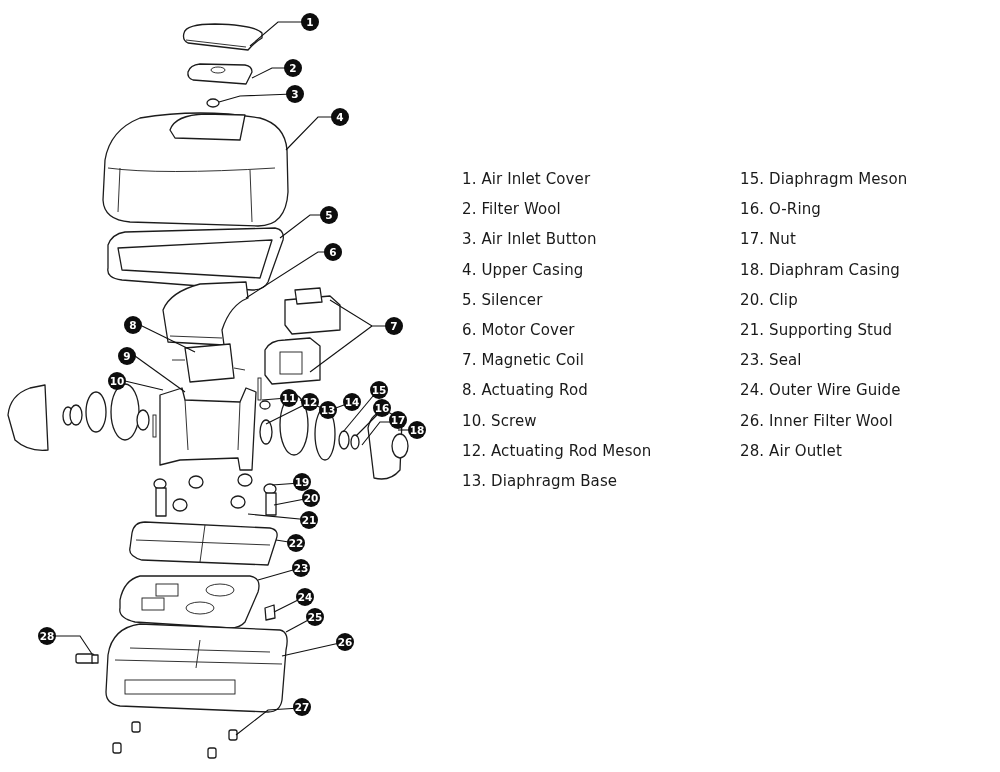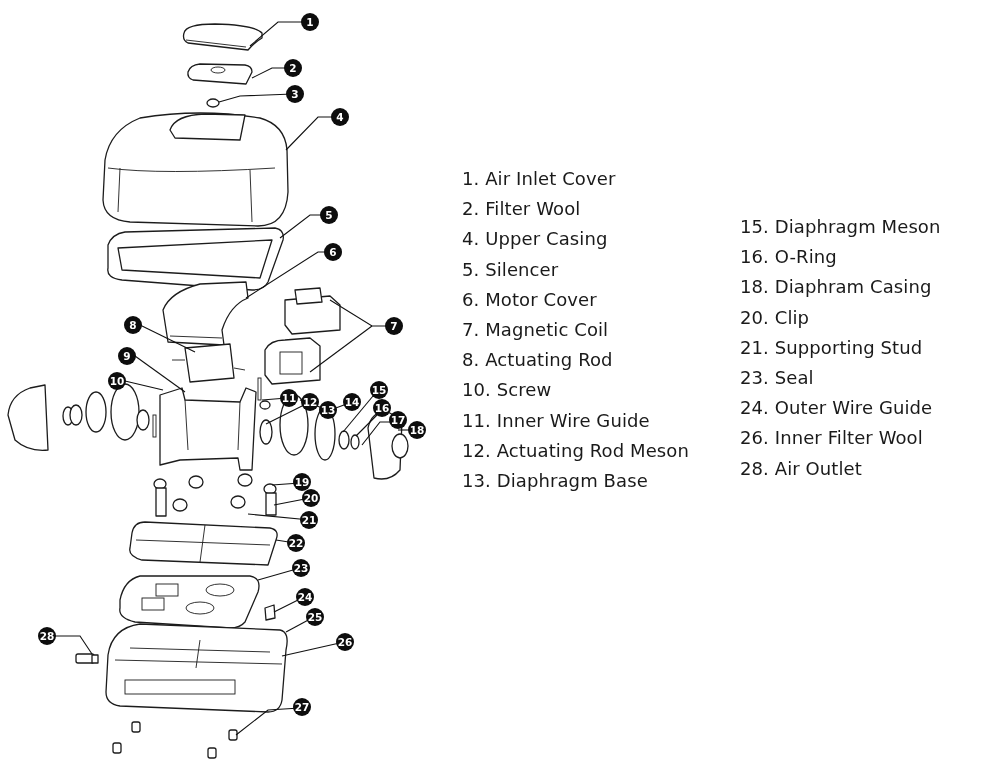--- a/index.html
+++ b/index.html
@@ -5,23 +5,23 @@
   html, body { margin: 0; padding: 0; background: #ffffff; }
   body { width: 1000px; height: 772px; position: relative; overflow: hidden;
          font-family: "DejaVu Sans", sans-serif; color: #1a1a1a; }
   #diagram { position: absolute; left: 0; top: 0; width: 440px; height: 772px; }
   #diagram .part { fill: #ffffff; stroke: #1c1c1c; stroke-width: 1.3; stroke-linejoin: round; }
   #diagram .thin { fill: none; stroke: #1c1c1c; stroke-width: 0.9; }
   #diagram .leader { fill: none; stroke: #111; stroke-width: 1.1; }
   #diagram .badge-c { fill: #0d0d0d; }
   #diagram .badge-t { fill: #ffffff; font-family: "DejaVu Sans", sans-serif; font-weight: bold; font-size: 10.5px; text-anchor: middle; dominant-baseline: central; }
   .legend-col { position: absolute; top: 165px; list-style: none; margin: 0; padding: 0; }
-  .legend-col li { height: 30.2px; line-height: 28px; font-size: 18px; white-space: nowrap; letter-spacing: 0.1px; }
+  .legend-col li { height: 30.2px; line-height: 28px; font-size: 15px; white-space: nowrap; letter-spacing: 0.1px; }
   #legend-left { left: 462px; }
-  #legend-right { left: 740px; margin-top: 48px; }
+  #legend-right { left: 740px; }
 </style>
 </head>
 <body>
 
 <svg id="diagram" viewBox="0 0 440 772" xmlns="http://www.w3.org/2000/svg">
 
   <g>
     <path class="part" d="M184,33 Q186,24 215,24 Q255,25 262,33 L262,38 Q255,42 248,50 L188,43 Q182,40 184,33 Z"></path>
     <path class="thin" d="M186,40 L246,47"></path>
   </g>
@@ -282,34 +282,35 @@
     <g>
         <circle class="badge-c" cx="47" cy="636" r="9"></circle>
         <text class="badge-t" x="47" y="636">28</text>
       </g>
   </g>
 </svg>
 
 <ul id="legend-left" class="legend-col">
   <li>1. Air Inlet Cover</li>
   <li>2. Filter Wool</li>
+  <li>3. Air Inlet Button</li>
   <li>4. Upper Casing</li>
   <li>5. Silencer</li>
   <li>6. Motor Cover</li>
   <li>7. Magnetic Coil</li>
   <li>8. Actuating Rod</li>
   <li>10. Screw</li>
-  <li>11. Inner Wire Guide</li>
   <li>12. Actuating Rod Meson</li>
   <li>13. Diaphragm Base</li>
 </ul>
 
 <ul id="legend-right" class="legend-col">
   <li>15. Diaphragm Meson</li>
   <li>16. O-Ring</li>
+  <li>17. Nut</li>
   <li>18. Diaphram Casing</li>
   <li>20. Clip</li>
   <li>21. Supporting Stud</li>
   <li>23. Seal</li>
   <li>24. Outer Wire Guide</li>
   <li>26. Inner Filter Wool</li>
   <li>28. Air Outlet</li>
 </ul>
 
 </body></html>

